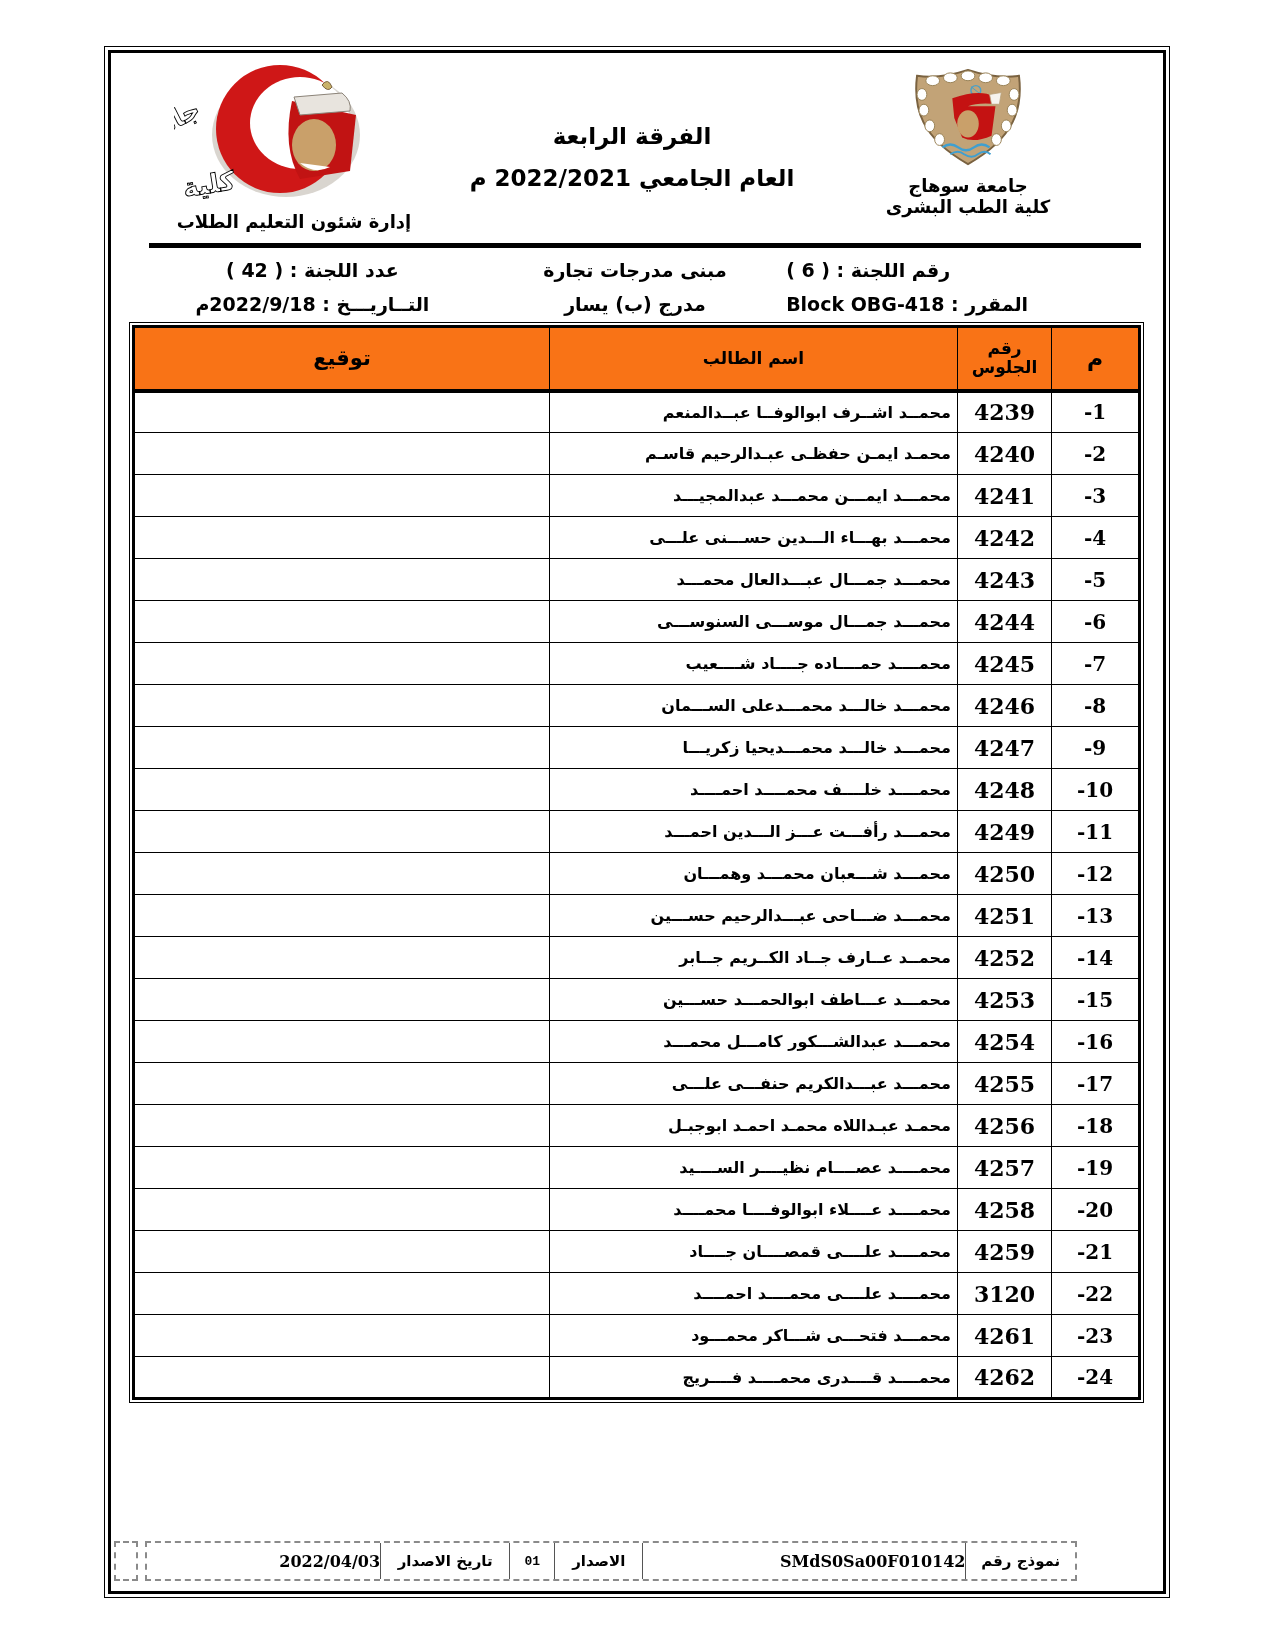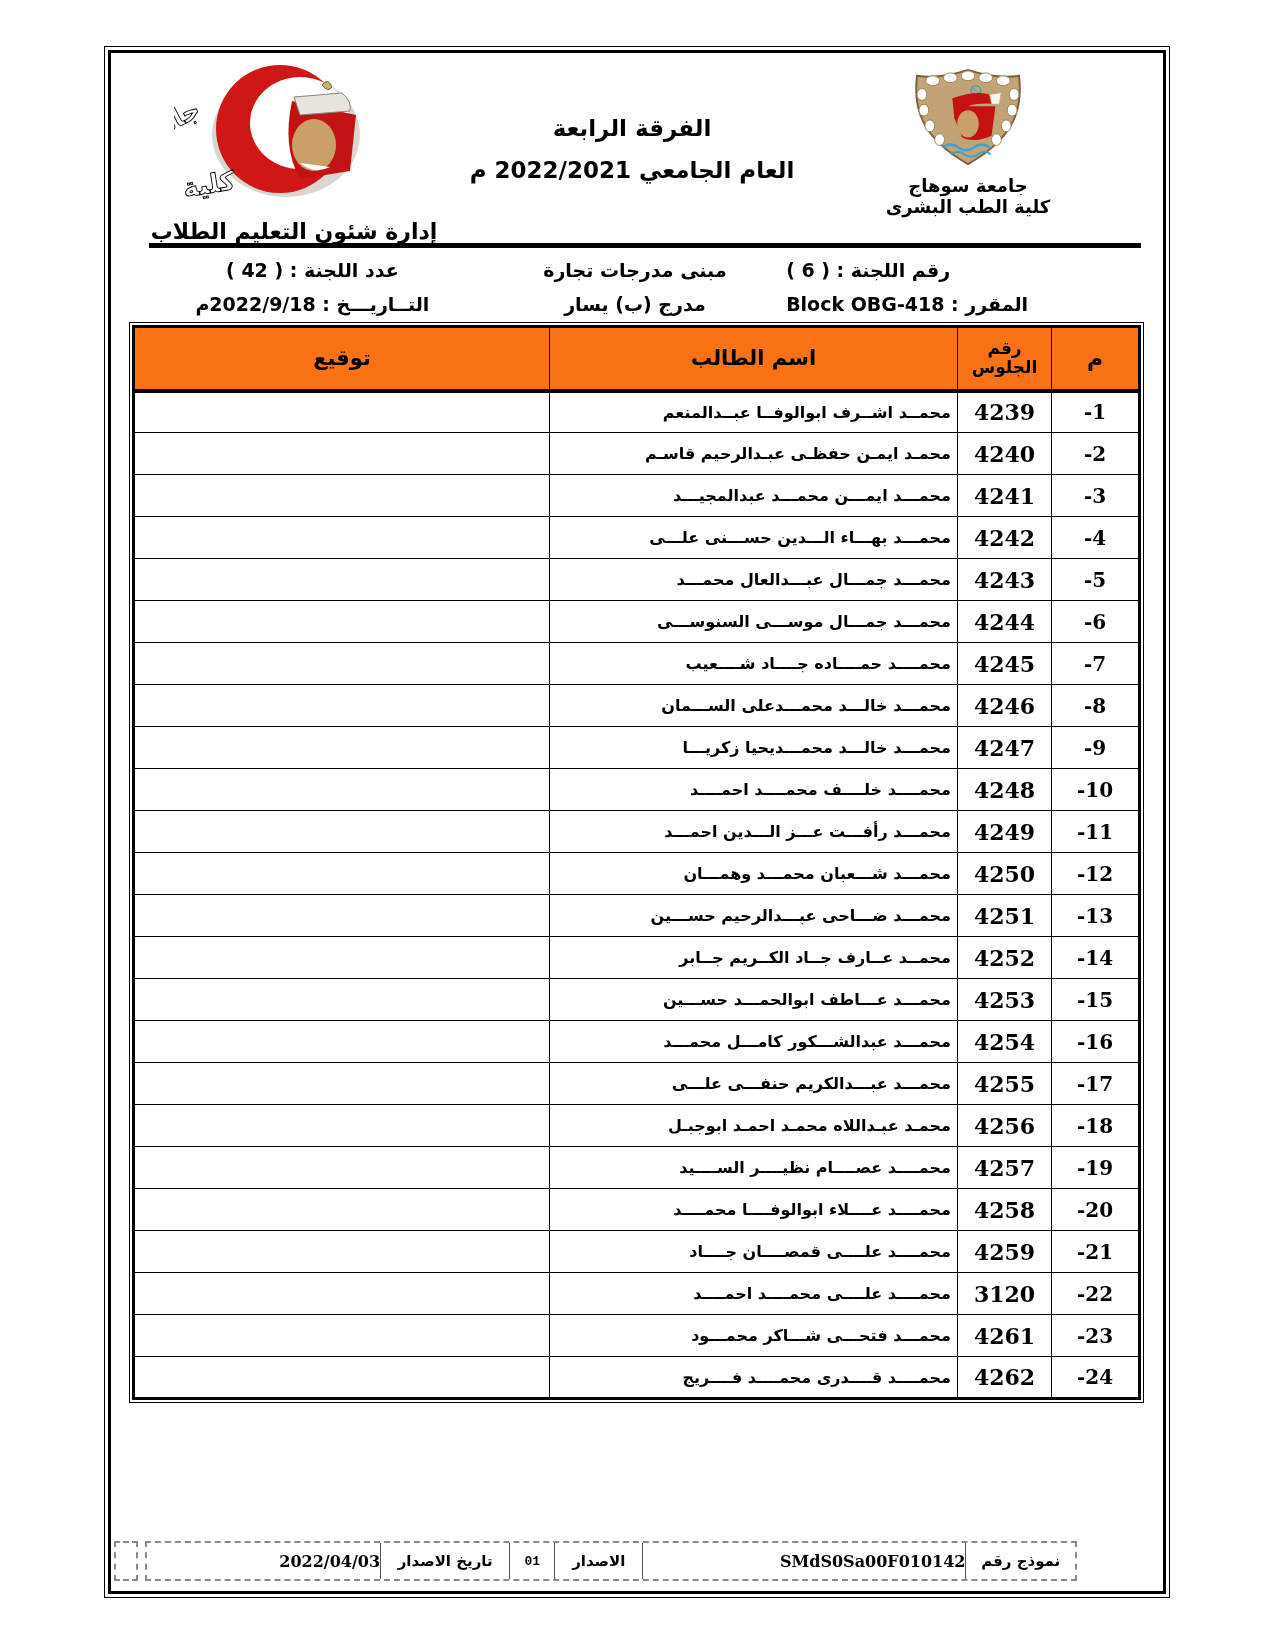--- a/index.html
+++ b/index.html
@@ -8,25 +8,25 @@
 
   
   .frame-outer { position:absolute; left:104px; top:46px; width:1066px; height:1552px; border:1px solid #000; }
   .frame-inner { position:absolute; left:3px; top:3px; right:3px; bottom:3px; border:3px solid #000; }
   .frame-content { position:absolute; inset:0; }
 
   
   .uni-block { position:absolute; top:14px; right:70px; width:250px; text-align:center; }
   .uni-block .uni-name { font-weight:bold; font-size:18px; margin-top:4px; }
   .uni-block .fac-name { font-weight:bold; font-size:18px; }
-  .title-block { position:absolute; top:62px; left:320px; right:330px; text-align:center; }
+  .title-block { position:absolute; top:70px; left:320px; right:330px; text-align:center; }
   .title-grade { font-weight:bold; font-size:23px; }
   .title-year { font-weight:bold; font-size:23px; margin-top:16px; }
   .cres-block { position:absolute; top:10px; left:28px; width:310px; text-align:center; }
-  .cres-block .dept-name { font-weight:bold; font-size:22px; margin-top:16px; }
+  .cres-block .dept-name { font-weight:bold; font-size:18px; margin-top:8px; }
 
   
   .head-rule { position:absolute; top:190px; left:38px; right:22px; height:5px; background:#000; }
 
   
   .committee { position:absolute; top:202px; left:30px; right:14px; display:grid;
                grid-template-columns:36% 30% 34%; row-gap:4px; font-weight:bold; font-size:19px; }
   .committee .c-cell { line-height:30px; white-space:nowrap; }
   .c-right { text-align:left; padding-right:12px; }
   .c-center { text-align:center; }
@@ -39,21 +39,21 @@
   .main-table th { background:#f97316; border:1px solid #000; border-bottom:4px solid #000;
                    height:64px; font-weight:bold; vertical-align:middle; }
   .main-table td { border:1px solid #000; height:42px; overflow:hidden; }
   .col-index { width:88px; }
   .col-seat  { width:94px; }
   .col-name  { width:408px; }
   .col-sign  { width:416px; }
   .th-index { font-size:22px; }
   .th-seat  { font-size:17px; line-height:1.15; }
   .th-seat span { display:block; }
-  .th-name  { font-size:21px; }
+  .th-name  { font-size:17px; }
   .th-sign  { font-size:21px; }
   .index-cell { direction:ltr; text-align:center; font-family:"DejaVu Serif","Liberation Serif",serif;
                 font-weight:bold; font-size:20px; }
   .seat-cell { text-align:center; font-family:"DejaVu Serif","Liberation Serif",serif;
                font-weight:bold; font-size:22px; direction:ltr; }
   .name-cell { text-align:right; font-weight:bold; font-size:16px; padding:0 6px;
                white-space:nowrap; }
   .signature-cell { background:#fff; }
 
   

